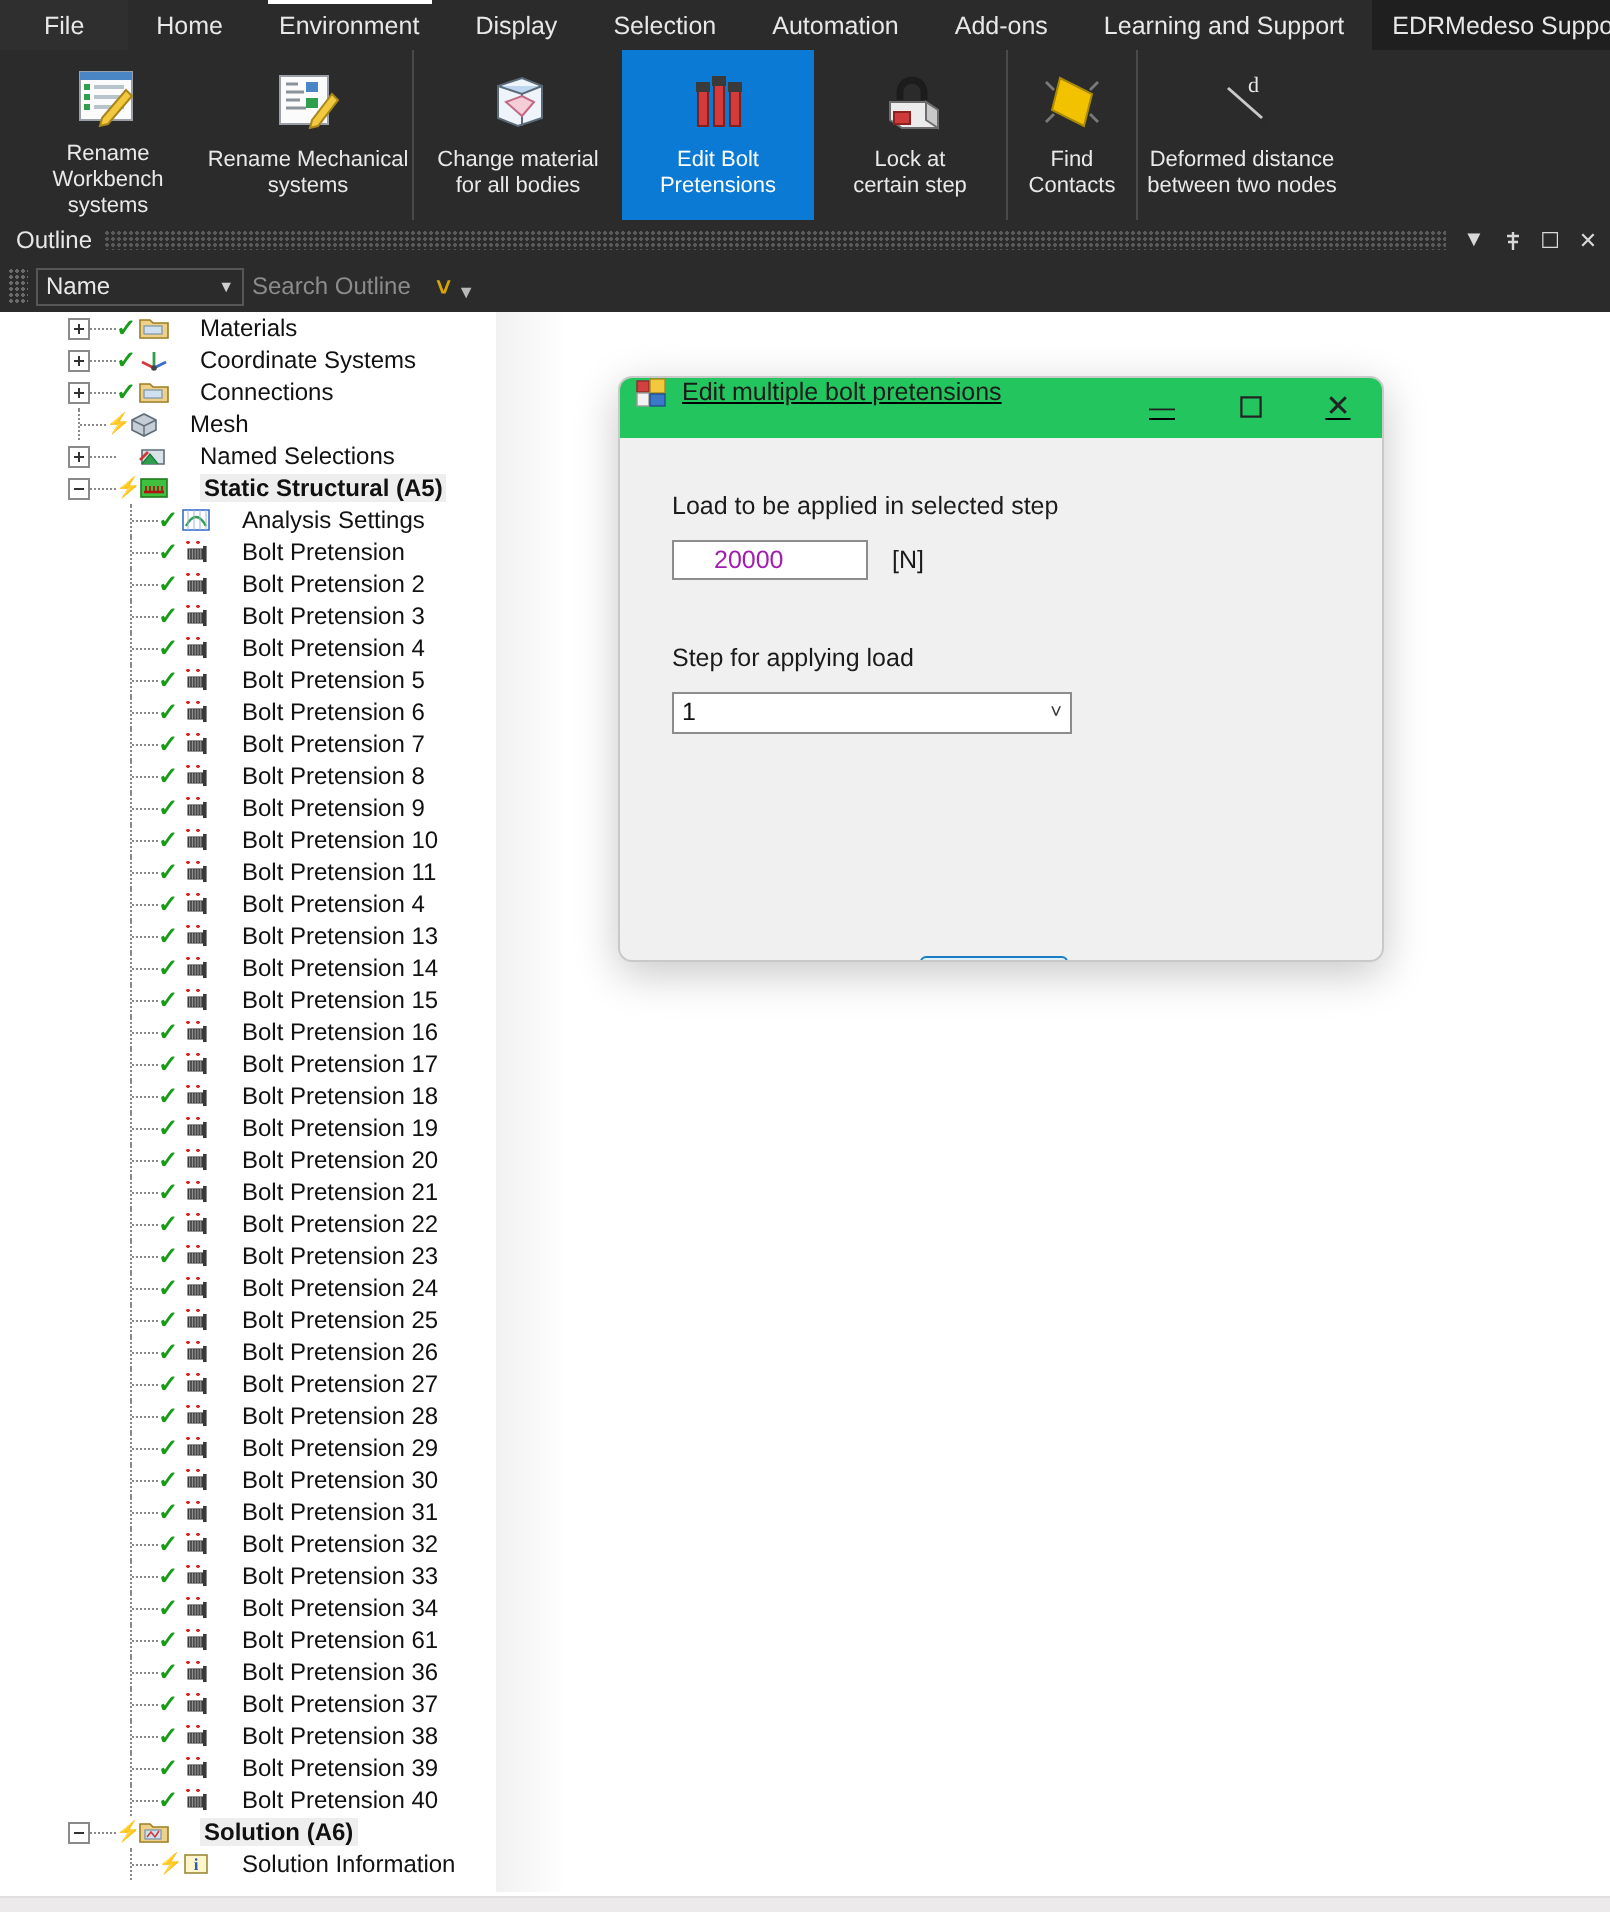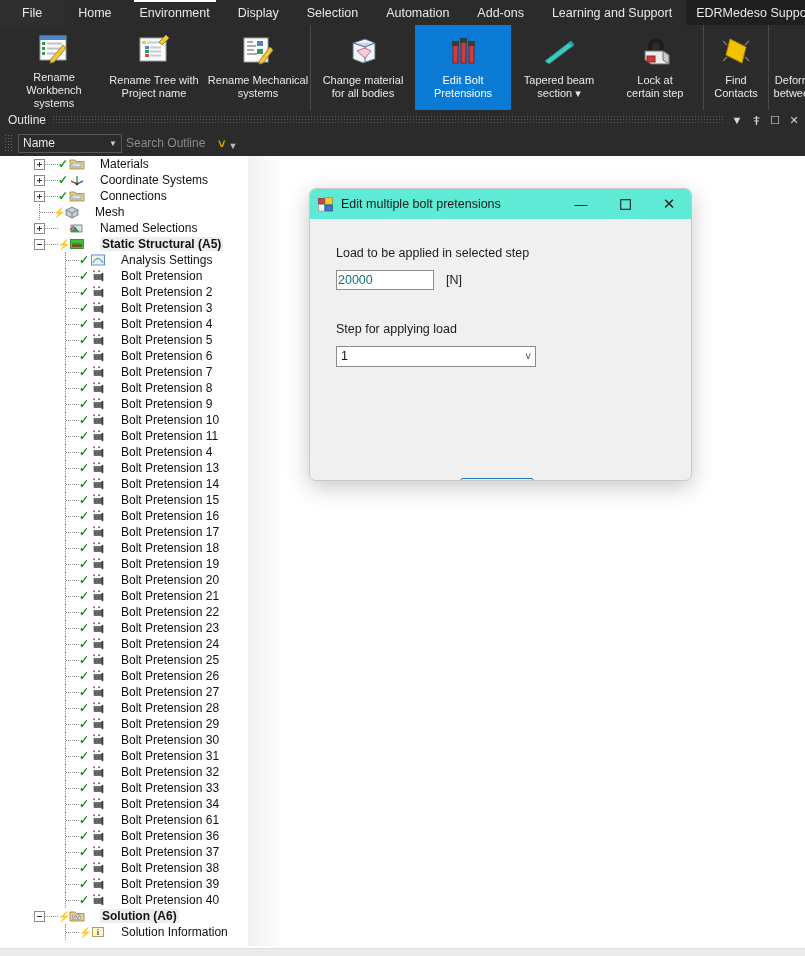--- a/index.html
+++ b/index.html
@@ -113,34 +113,34 @@
   .tlabel.bold { font-weight:bold; background:#eeeeee; padding:0 2px; }
 
   
   .dialog {
     position:absolute; left:309px; top:188px; width:383px; height:293px;
     background:#f0f0f0; border:1px solid #c9c9c9; border-radius:7px;
     box-shadow: 0 6px 22px rgba(0,0,0,0.22);
     overflow:hidden;
   }
   .dlg-title {
-    height:30px; display:flex; align-items:center;
-    background:#5eead4; padding-left:8px;
+    height:30px; display:flex; align-items:flex-start;
+    background:#22c55e; padding-left:8px;text-decoration:underline;
   }
   .dlg-ico { width:15px; height:15px; margin-right:8px; position:relative; }
   .dlg-name { font-size:12.5px; color:#1a1a1a; flex:1; }
   .dlg-btn { width:44px; height:28px; display:flex; align-items:center; justify-content:center;
              color:#222; font-size:13px; }
   .dlg-btn.close { font-size:15px; }
   .dlg-body { position:relative; padding: 0 26px; }
   .lbl1 { font-size:12.5px; color:#1b1b1b; margin-top:27px; }
   .row-load { display:flex; align-items:center; margin-top:10px; }
   .numbox {
     width:98px; height:20px; background:#ffffff; border:1px solid #8d8d8d;
-    font-size:12.5px; color:#0f766e; padding:0 1px; line-height:18px;
+    font-size:12.5px; color:#a21caf; padding:0 20px; line-height:18px;
   }
   .unit { font-size:12.5px; color:#1b1b1b; margin-left:12px; }
   .lbl2 { font-size:12.5px; color:#1b1b1b; margin-top:32px; }
   .combo {
     margin-top:10px; width:200px; height:21px; background:#ffffff;
     border:1px solid #8d8d8d; display:flex; align-items:center;
     font-size:12.5px; color:#111; padding:0 4px; justify-content:space-between;
   }
   .combo .cv { line-height:19px; }
   .combo .cchev { color:#3b3b3b; font-size:10px; }
@@ -208,38 +208,20 @@
       <rect x="11" y="10.5" width="15" height="2" fill="#b8c4cc"></rect>
       <rect x="6" y="15" width="3" height="3" fill="#2f9e4f"></rect>
       <rect x="11" y="15.5" width="15" height="2" fill="#b8c4cc"></rect>
       <rect x="6" y="20" width="3" height="3" fill="#2f9e4f"></rect>
       <rect x="11" y="20.5" width="15" height="2" fill="#b8c4cc"></rect>
       <path d="M15 27 L27 13 L30 16 L18 30 L14 31 Z" fill="#f2c83c" stroke="#a8861d"></path>
             </svg>
           </div>
           <div class="lbl">Rename Workbench
 systems</div>
-        </div>
-        <div class="ritem wide">
-          <div class="ico">
-            <svg width="36" height="36" viewBox="0 0 36 36">
-              <rect x="4" y="5" width="26" height="23" fill="#fbfbfb" stroke="#9aa0a6"></rect>
-      <rect x="6" y="8" width="4" height="3" fill="#f2c83c"></rect>
-      <rect x="11" y="8.5" width="14" height="2" fill="#c5ccd2"></rect>
-      <rect x="9" y="13" width="4" height="3" fill="#4a86c5"></rect>
-      <rect x="14" y="13.5" width="11" height="2" fill="#c5ccd2"></rect>
-      <rect x="9" y="17" width="4" height="3" fill="#2f9e4f"></rect>
-      <rect x="14" y="17.5" width="11" height="2" fill="#c5ccd2"></rect>
-      <rect x="9" y="21" width="4" height="3" fill="#d35050"></rect>
-      <rect x="14" y="21.5" width="11" height="2" fill="#c5ccd2"></rect>
-      <path d="M23 9 L30 2 L33 5 L26 12 Z" fill="#f2c83c" stroke="#a8861d"></path>
-            </svg>
-          </div>
-          <div class="lbl">Rename Tree with
-Project name</div>
         </div>
         <div class="ritem wide">
           <div class="ico">
             <svg width="36" height="36" viewBox="0 0 36 36">
               <rect x="4" y="5" width="24" height="24" fill="#fbfbfb" stroke="#9aa0a6"></rect>
       <path d="M7 9 h6 M7 13 h9 M7 17 h7 M7 21 h10" stroke="#8a929a" stroke-width="1.6"></path>
       <rect x="17" y="8" width="6" height="5" fill="#4a86c5"></rect>
       <rect x="17" y="16" width="6" height="5" fill="#2f9e4f"></rect>
       <path d="M20 27 L30 14 L33 17 L23 30 L19 31 Z" fill="#f2c83c" stroke="#a8861d"></path>
             </svg>
@@ -271,30 +253,20 @@
       <rect x="24" y="12" width="5" height="18" fill="#d43b3b" stroke="#7d2020"></rect>
       <rect x="23" y="8" width="7" height="5" fill="#3a3a3a"></rect>
             </svg>
           </div>
           <div class="lbl">Edit Bolt
 Pretensions</div>
         </div>
         <div class="ritem">
           <div class="ico">
             <svg width="36" height="36" viewBox="0 0 36 36">
-              <path d="M4 28 L30 8 L33 12 L8 31 Z" fill="#3fc8c0" stroke="#1f8c86"></path>
-      <path d="M30 8 L33 12 L31 14 L28 10 Z" fill="#2aa39c"></path>
-            </svg>
-          </div>
-          <div class="lbl">Tapered beam
-section ▾</div>
-        </div>
-        <div class="ritem">
-          <div class="ico">
-            <svg width="36" height="36" viewBox="0 0 36 36">
               <path d="M13 17 v-4 a6 6 0 0 1 12 0 v4" fill="none" stroke="#1c1c1c" stroke-width="3.4"></path>
       <path d="M8 18 L26 18 L32 22 L32 31 L14 31 L8 27 Z" fill="#ececec" stroke="#6d6d6d"></path>
       <path d="M26 18 L32 22 L32 31 L26 27 Z" fill="#c9c9c9" stroke="#6d6d6d"></path>
       <rect x="10" y="23" width="8" height="6" fill="#cf3b3b" stroke="#8c2222"></rect>
             </svg>
           </div>
           <div class="lbl">Lock at
 certain step</div>
         </div>
       </div>

